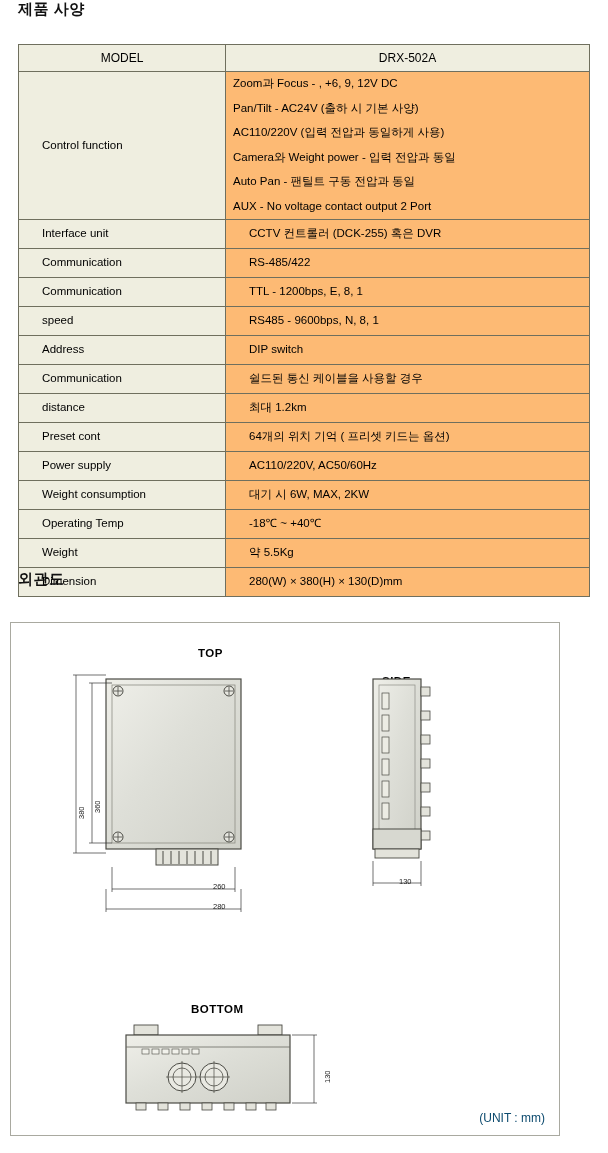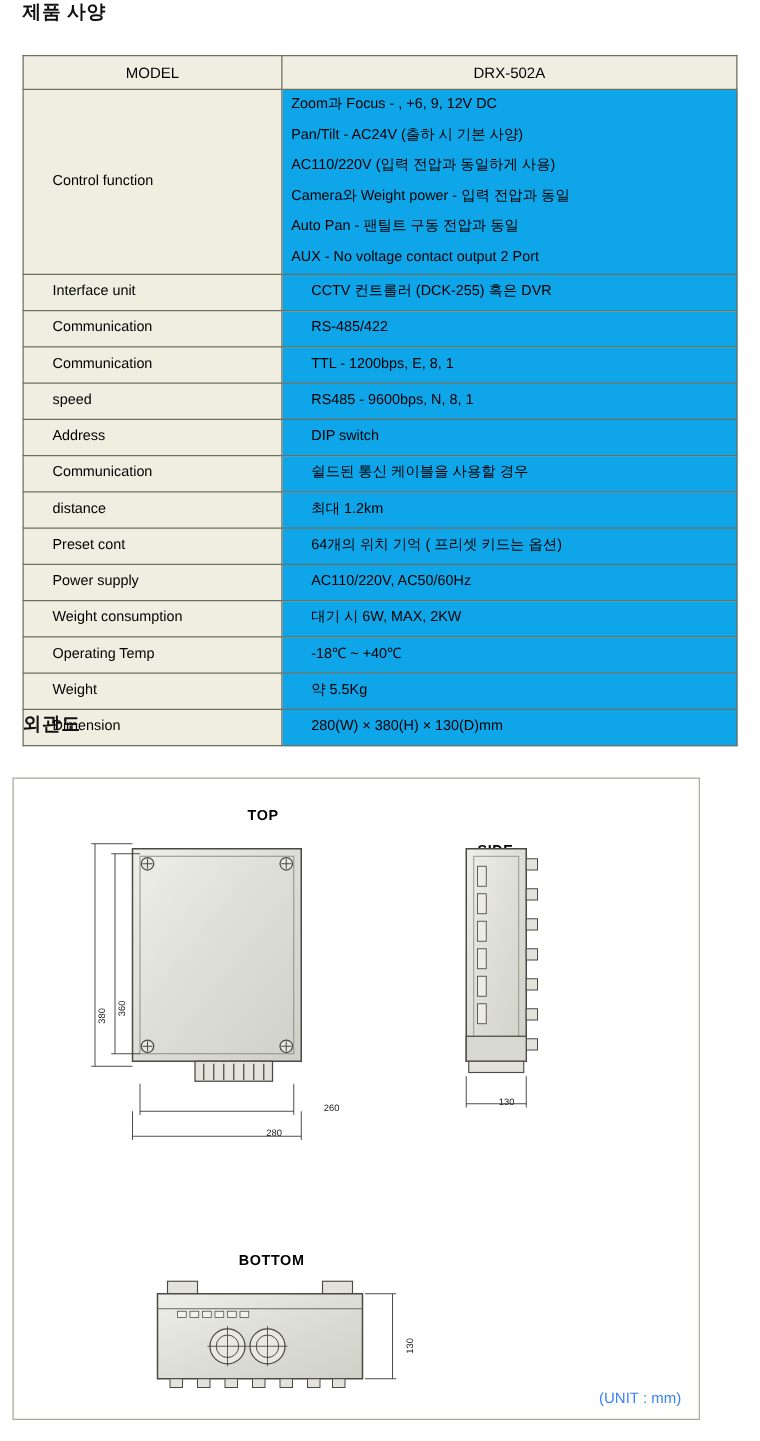--- a/index.html
+++ b/index.html
@@ -54,21 +54,21 @@
     font-weight: normal;
     height: 20px;
   }
   .col-label {
     width: 160px;
     background: #efeee0;
     text-align: left;
     font-size: 11.5px;
   }
   .col-value {
-    background: #0ea5e9;
+    background: #fdba74;
     text-align: left;
   }
   .multi-line-cell {
     padding: 0 !important;
   }
   .multi-line-cell .ml-row {
     padding: 4px 7px;
     border-bottom: 1px solid transparent;
     font-size: 11.5px;
   }
@@ -98,21 +98,21 @@
   }
   .dim-text.vert {
     transform: rotate(-90deg);
     transform-origin: left top;
   }
   .unit-text {
     position: absolute;
     right: 14px;
     bottom: 10px;
     font-size: 12px;
-    color: #3b82f6;
+    color: #0c4a6e;
   }
   svg { display: block; }
 </style>
 </head>
 <body>
 
 <div class="page">
 
   <div class="section-title" id="title-spec">제품 사양</div>
 
@@ -246,21 +246,21 @@
       <line x1="46" y1="196" x2="46" y2="221" stroke="#333" stroke-width="0.7"></line>
       <line x1="169" y1="196" x2="169" y2="221" stroke="#333" stroke-width="0.7"></line>
 
       <line x1="40" y1="238" x2="175" y2="238" stroke="#333" stroke-width="0.7"></line>
       <line x1="40" y1="218" x2="40" y2="241" stroke="#333" stroke-width="0.7"></line>
       <line x1="175" y1="218" x2="175" y2="241" stroke="#333" stroke-width="0.7"></line>
     </svg>
 
     <div class="dim-text vert" style="left:66px; top:196px;">380</div>
     <div class="dim-text vert" style="left:82px; top:190px;">360</div>
-    <div class="dim-text" style="left:202px; top:259px;margin-left:46px;">260</div>
+    <div class="dim-text" style="left:202px; top:259px;">260</div>
     <div class="dim-text" style="left:202px; top:279px;">280</div>
 
     <svg width="150" height="300" style="position:absolute; left:330px; top:48px;">
       <rect x="32" y="8" width="48" height="170" fill="url(#boxgrad)" stroke="#4a4a44" stroke-width="1.2"></rect>
       <rect x="38" y="14" width="36" height="158" fill="none" stroke="#8e8e86" stroke-width="0.7"></rect>
 
       <g fill="#ececE4" stroke="#4a4a44" stroke-width="0.7">
         <rect x="41" y="22" width="7" height="16"></rect>
         <rect x="41" y="44" width="7" height="16"></rect>
         <rect x="41" y="66" width="7" height="16"></rect>

